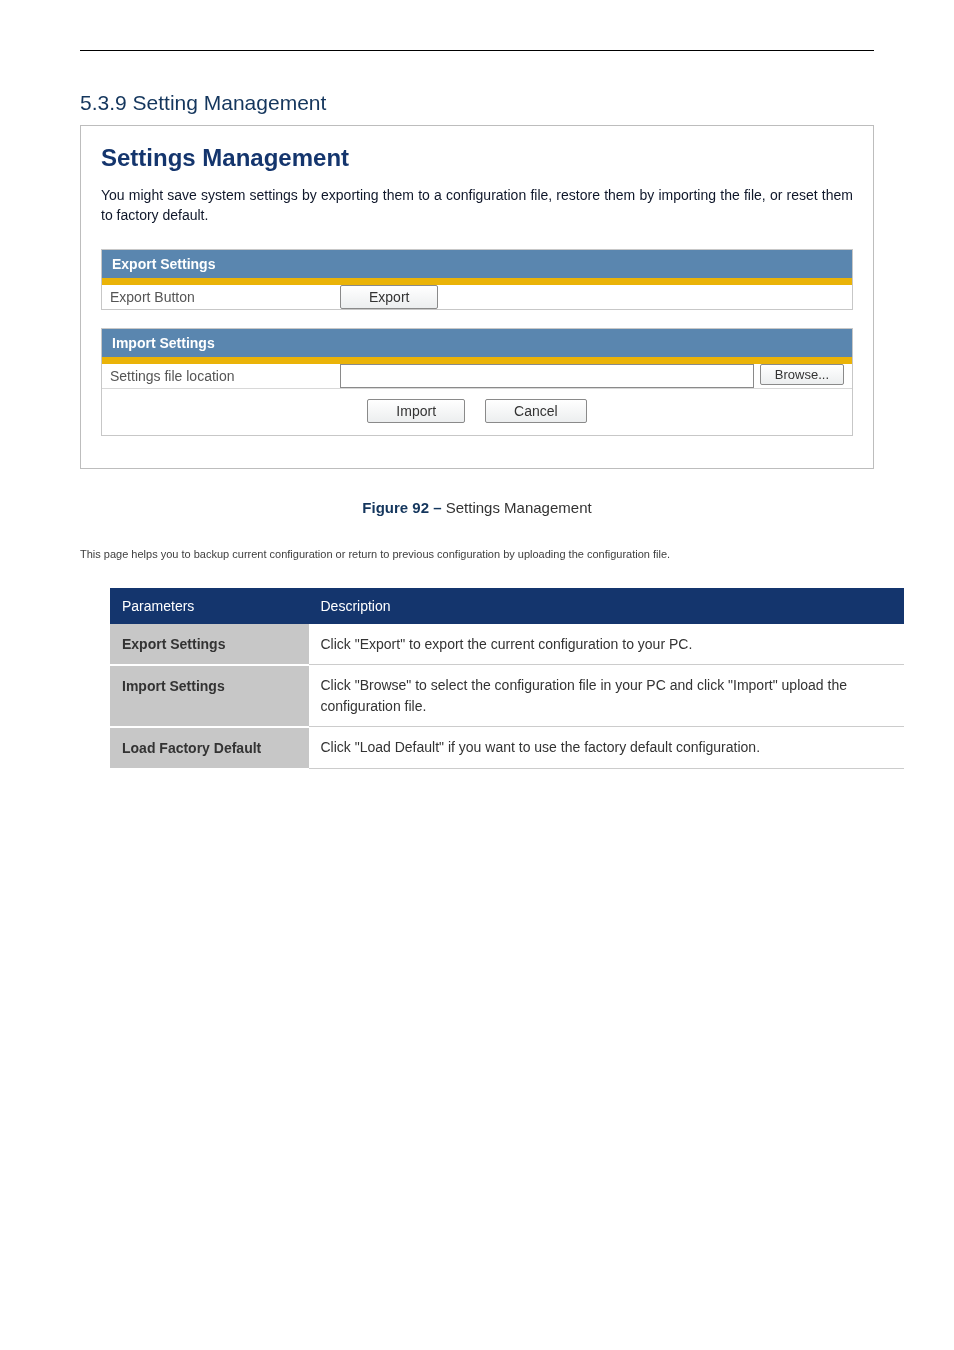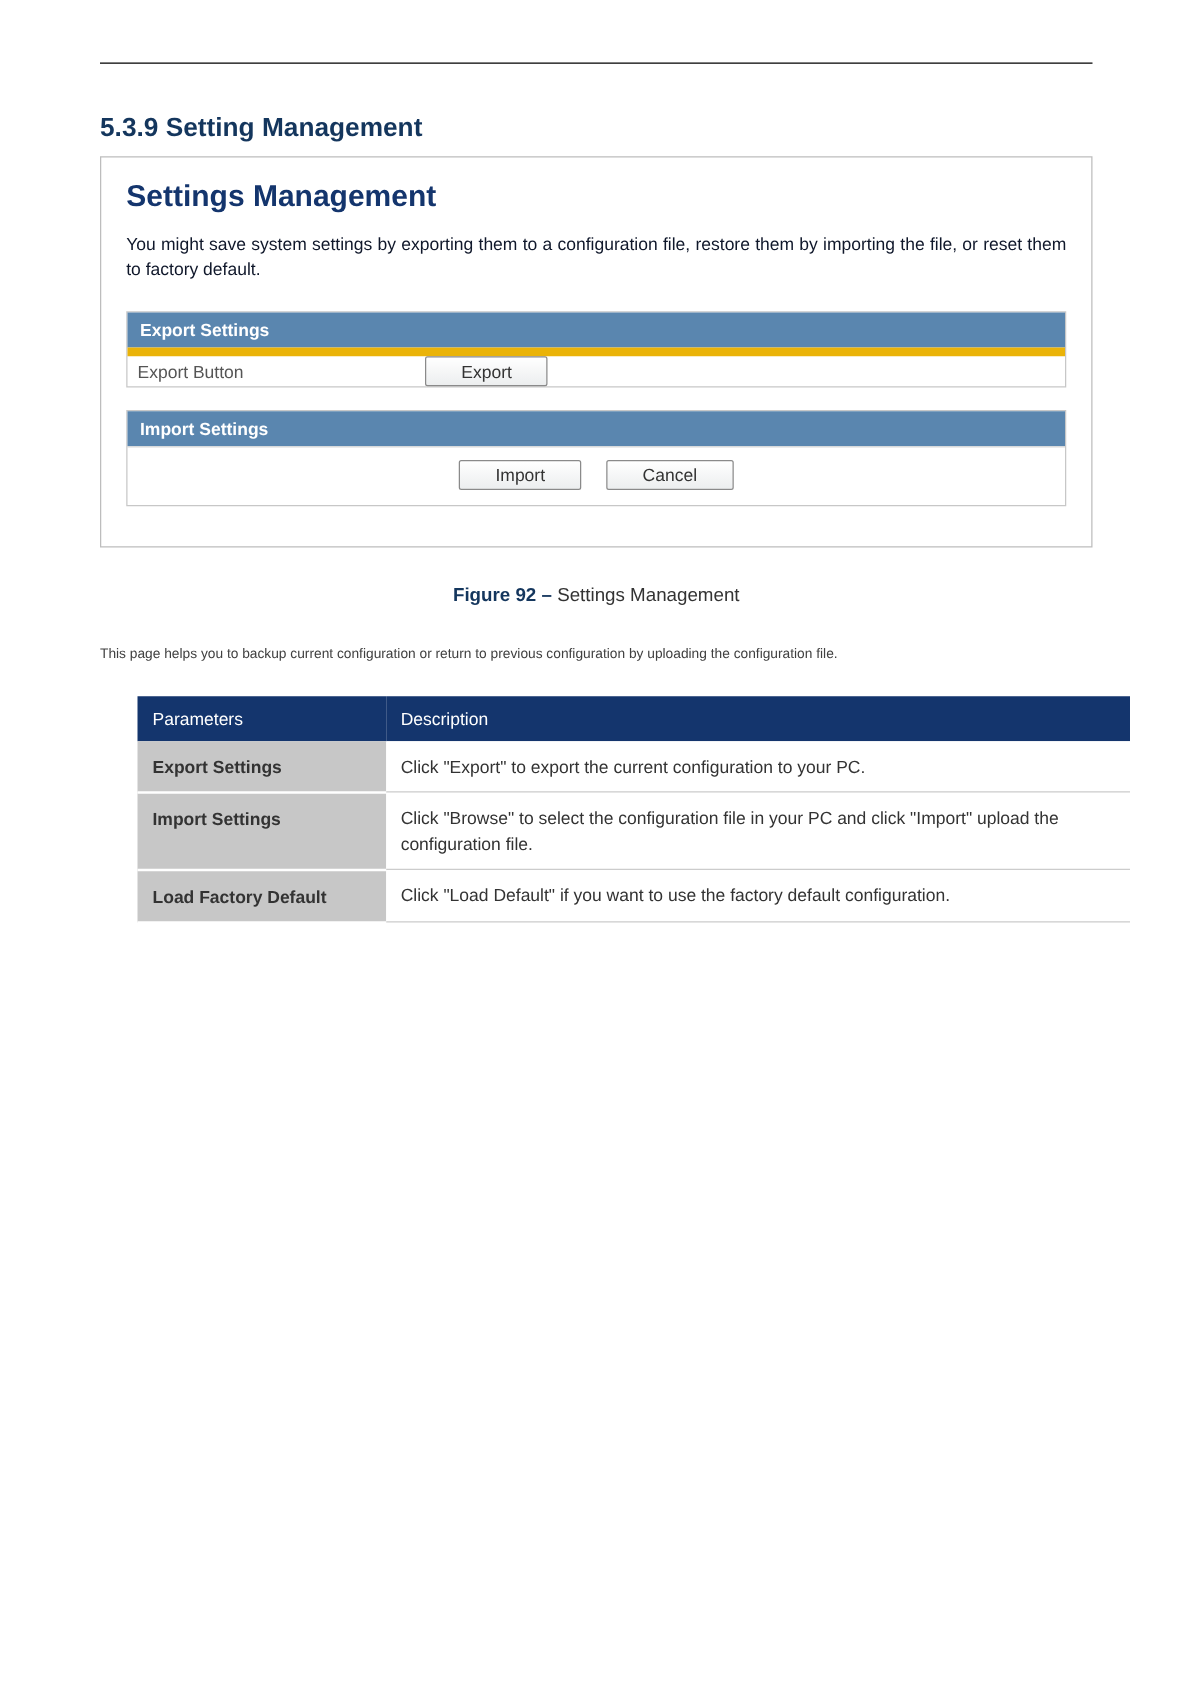--- a/index.html
+++ b/index.html
@@ -12,21 +12,21 @@
   .page {
     padding: 50px 80px 60px 80px;
   }
   hr.top-rule {
     border: none;
     border-top: 1px solid #000;
     margin: 0 0 40px 0;
   }
   .section-num {
     font-size: 21px;
-    font-weight: bold;
+    font-weight: normal;
     color: #14365d;
     margin-bottom: 10px;
   }
 
   
   .shot {
     border: 1px solid #bdbdbd;
     background: #fff;
     padding: 18px 20px 14px 20px;
     margin-bottom: 30px;
@@ -162,20 +162,27 @@
       <div class="group-row">
         <div class="row-label">Export Button</div>
         <div class="row-ctrl">
           <button class="btn">Export</button>
         </div>
       </div>
     </div>
 
     <div class="group">
       <div class="group-header">Import Settings</div>
+      <div class="group-row">
+        <div class="row-label">Settings file location</div>
+        <div class="row-ctrl">
+          <div class="file-field"></div>
+          <button class="btn small">Browse...</button>
+        </div>
+      </div>
       <div class="center-row">
         <button class="btn">Import</button>
         <button class="btn">Cancel</button>
       </div>
     </div>
 
   </div>
 
   <div class="fig-caption">
     <span class="fignum">Figure 92 –</span><span> Settings Management</span>

